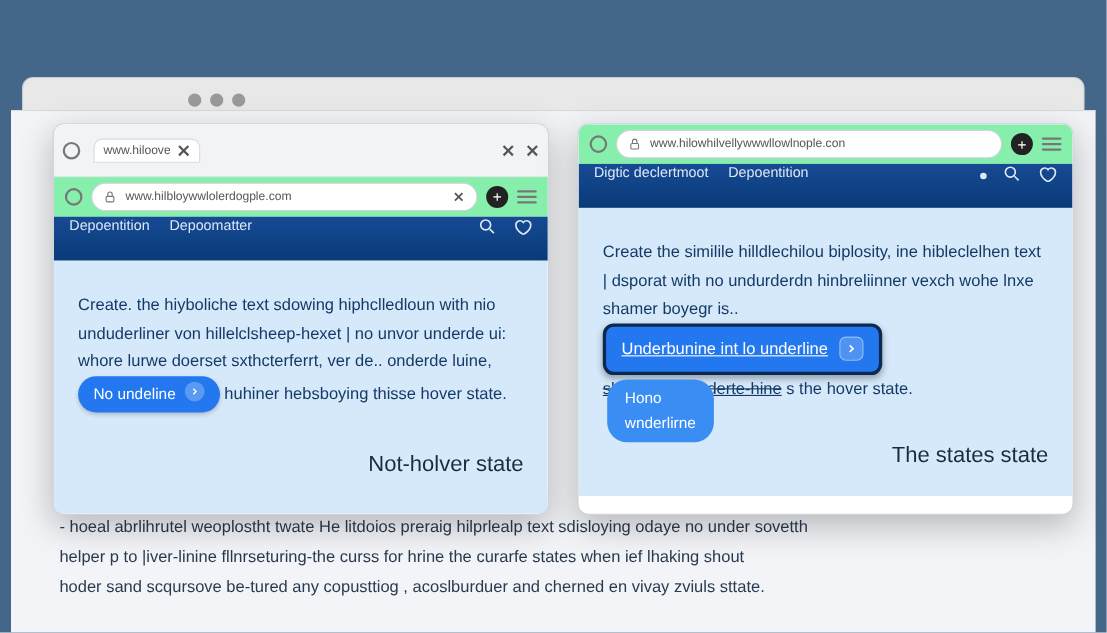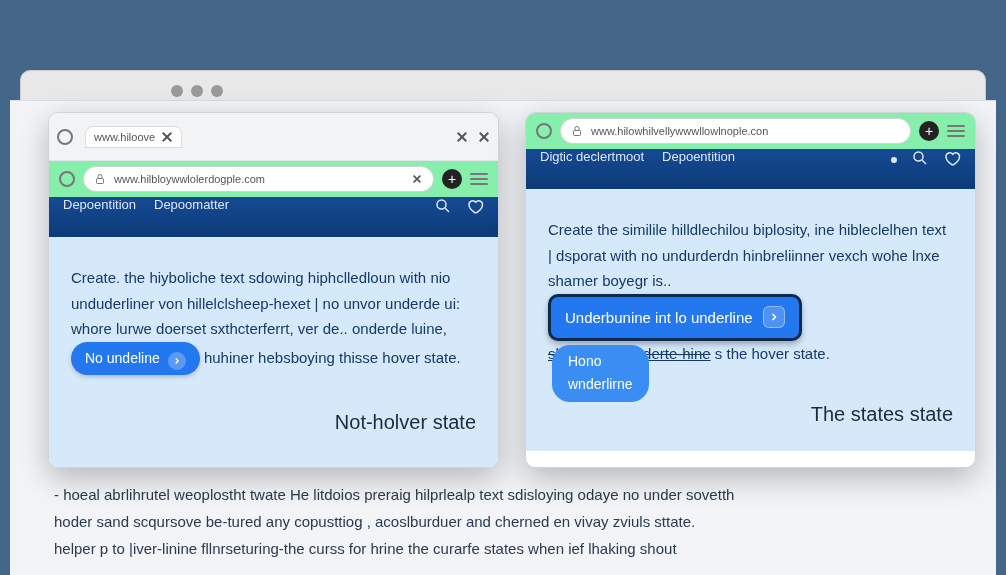--- a/index.html
+++ b/index.html
@@ -123,44 +123,45 @@
   .content {
     background: #d6e9fb;
     padding: 28px 22px 20px;
     min-height: 230px;
     color: #153a66;
     font-size: 15px;
     line-height: 1.7;
   }
   .content p { text-align: left; }
   .pill {
-    display: inline-flex; align-items:flex-end; gap:8px;
+    display: inline-flex; align-items:flex-start; gap:8px;
     background: #2378ef; color:#fff; border-radius: 20px;
     padding: 5px 14px; font-size: 14px; box-shadow: 0 2px 4px rgba(0,0,0,.2);
     vertical-align: middle;
   }
   .pill .chev { width:18px;height:18px;border-radius:50%;background:rgba(255,255,255,.25); display:flex;align-items:center;justify-content:center;}
   .pill-wide {
     display:inline-flex; align-items:center; gap:10px;
     background:#2378ef; color:#fff; border-radius:10px;
     padding:8px 14px; font-size:15px;
     border:3px solid #0c2a4f;
     box-shadow: 0 3px 6px rgba(0,0,0,.3);
+    text-decoration: underline;
   }
   .pill-wide .chev-box{width:22px;height:22px;background:rgba(255,255,255,.2);border-radius:6px;display:flex;align-items:center;justify-content:center;border:1px solid rgba(255,255,255,.4);}
   .pill-secondary{
     display:inline-flex; background:#3a8df2; color:#fff; border-radius:18px;
     padding:5px 16px; font-size:14px;margin-top:24px;
   }
   .strike-line{ text-decoration: line-through underline; text-decoration-color:#153a66;}
   .caption {
     text-align:right; font-size:20px; color:#1a2a3f; margin-top:30px;
   }
   .footer-text {
-    position:absolute; bottom:3px; left:40px; right:40px;
+    position:absolute; bottom:18px; left:40px; right:40px;
     color:#2a3a4f; font-size:15px; line-height:1.8; z-index:1;
     background: #f2f4f7;
     padding: 10px 14px;
   }
   .bg-doc{
     position:absolute; top:100px; left:10px; right:10px; bottom:0;
     background:#f2f4f7; z-index:0;
     border-top: 1px solid #d8dbe0;
   }
   .mid-ghost{
@@ -296,15 +297,15 @@
         </span>
       </div>
       <div class="caption">The states state</div>
     </div>
   </div>
 
 </div>
 
 <div class="footer-text">
   <div>- hoeal abrlihrutel weoplostht twate He litdoios preraig hilprlealp text sdisloying odaye no under sovetth</div>
+  <div>helper p to |iver-linine fllnrseturing-the curss for hrine the curarfe states when ief lhaking shout</div>
   <div>hoder sand scqursove be-tured any copusttiog , acoslburduer and cherned en vivay zviuls sttate.</div>
-  <div>helper p to |iver-linine fllnrseturing-the curss for hrine the curarfe states when ief lhaking shout</div>
 </div>
 
 </body></html>

